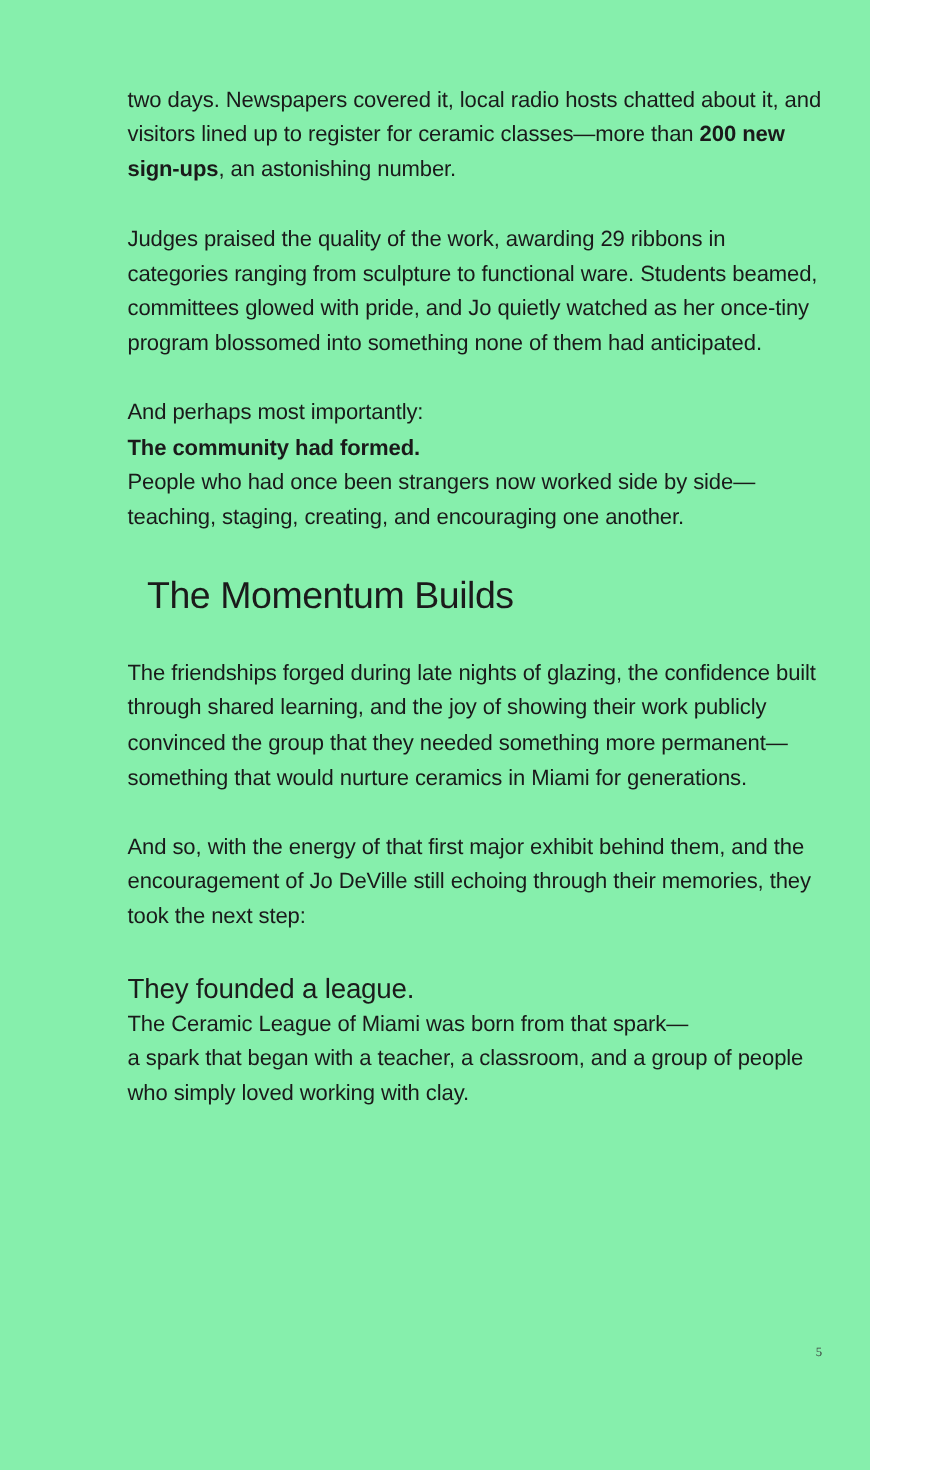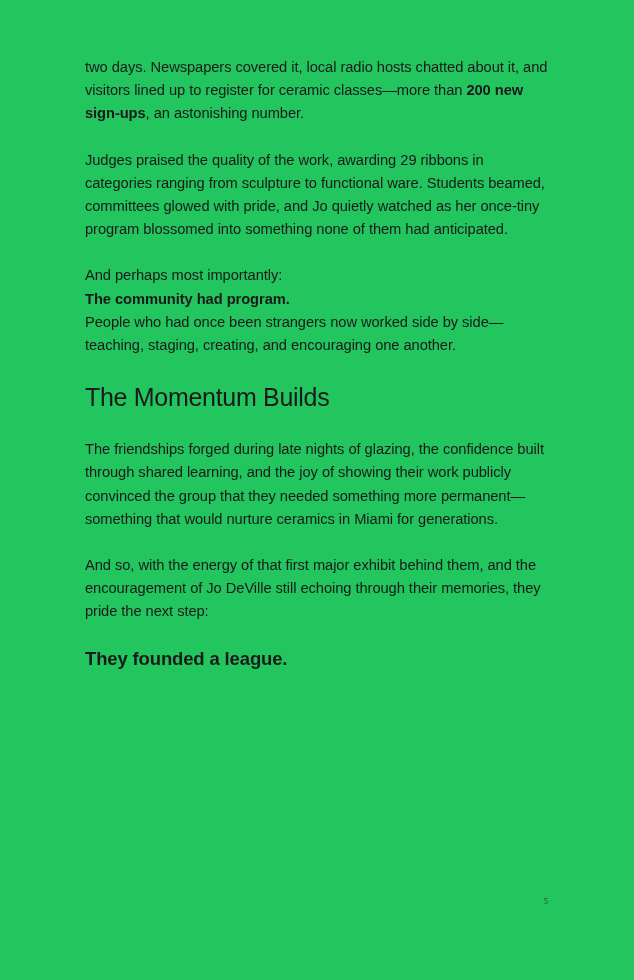--- a/index.html
+++ b/index.html
@@ -13,23 +13,23 @@
     position: relative;
     font-family: "Liberation Sans", sans-serif;
     color: #1a1a1a;
     -webkit-font-smoothing: antialiased;
     overflow: hidden;
   }
   .page {
     position: absolute;
     left: 0;
     top: 0;
-    width: 634px;
+    width: 580px;
     height: 980px;
-    background: #22c55e;
+    background: #86efac;
   }
   .content {
     position: absolute;
     left: 85px;
     top: 56px;
     width: 465px;
   }
   p.body-para {
     margin: 0 0 23px 0;
     font-size: 14.7px;
@@ -39,37 +39,37 @@
     text-align: left;
     word-spacing: 0.004em;
   }
   p.body-para:last-child {
     margin-bottom: 0;
   }
   .b {
     font-weight: 700;
   }
   h1.section-heading {
-    margin: 0;
+    margin: 13px;
     padding: 0;
     font-size: 25px;
     font-weight: 400;
     line-height: 30px;
     letter-spacing: -0.012em;
     color: #1b1b1b;
   }
   .heading-block {
     margin-top: 25px;
     margin-bottom: 26px;
   }
   h2.sub-heading {
     margin: 0 0 1px 0;
     padding: 0;
     font-size: 18.5px;
-    font-weight: 700;
+    font-weight: 400;
     line-height: 24px;
     letter-spacing: -0.008em;
     color: #1b1b1b;
   }
   .closing-block {
     margin-top: 23px;
   }
   .page-number {
     position: absolute;
     left: 0;
@@ -86,32 +86,33 @@
 <body>
 
 <div class="page">
 
   <div class="content">
 
     <p class="body-para">two days. Newspapers covered it, local radio hosts chatted about it, and visitors lined up to register for ceramic classes—more than <span class="b">200 new sign-ups</span>, an astonishing number.</p>
 
     <p class="body-para">Judges praised the quality of the work, awarding 29 ribbons in categories ranging from sculpture to functional ware. Students beamed, committees glowed with pride, and Jo quietly watched as her once-tiny program blossomed into something none of them had anticipated.</p>
 
-    <p class="body-para">And perhaps most importantly:<br><span class="b">The community had program.</span><br>People who had once been strangers now worked side by side—teaching, staging, creating, and encouraging one another.</p>
+    <p class="body-para">And perhaps most importantly:<br><span class="b">The community had formed.</span><br>People who had once been strangers now worked side by side—teaching, staging, creating, and encouraging one another.</p>
 
     <div class="heading-block">
       <h1 class="section-heading">The Momentum Builds</h1>
     </div>
 
 
     <p class="body-para">The friendships forged during late nights of glazing, the confidence built through shared learning, and the joy of showing their work publicly convinced the group that they needed something more permanent—something that would nurture ceramics in Miami for generations.</p>
 
-    <p class="body-para">And so, with the energy of that first major exhibit behind them, and the encouragement of Jo DeVille still echoing through their memories, they pride the next step:</p>
+    <p class="body-para">And so, with the energy of that first major exhibit behind them, and the encouragement of Jo DeVille still echoing through their memories, they took the next step:</p>
 
     <div class="closing-block">
       <h2 class="sub-heading">They founded a league.</h2>
+      <p class="body-para">The Ceramic League of Miami was born from that spark—<br>a spark that began with a teacher, a classroom, and a group of people who simply loved working with clay.</p>
     </div>
 
   </div>
 
   <div class="page-number">5</div>
 
 </div>
 
 </body></html>

